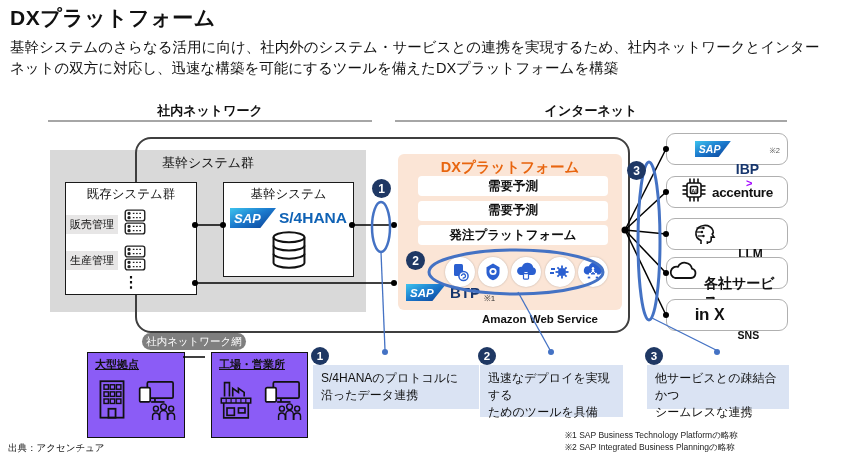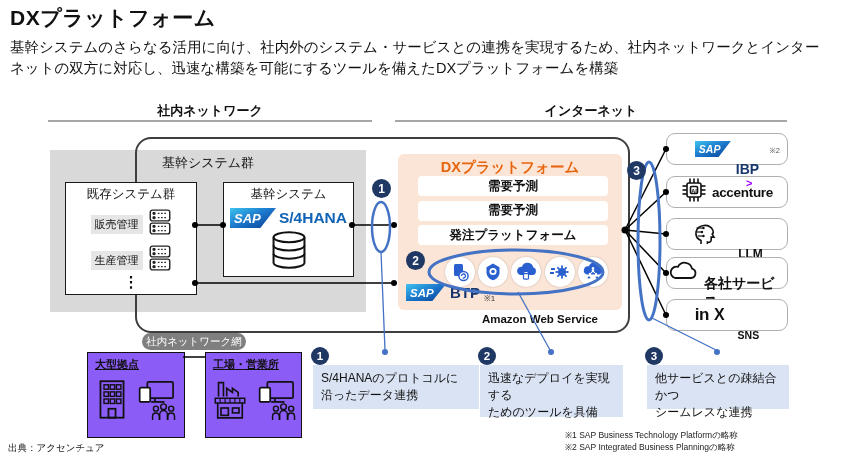--- a/index.html
+++ b/index.html
@@ -12,21 +12,21 @@
   .zone-rule{height:2px;background:#a6a6a6;top:120px;}
   .zone-label{top:102px;font-size:13px;font-weight:bold;text-align:center;}
   
   #gray-box{left:50px;top:150px;width:316px;height:162px;background:#d9d9d9;z-index:1;}
   #gray-box-label{left:50px;top:154px;width:316px;text-align:center;font-size:13px;z-index:1;}
   #outer-rect{left:135px;top:137px;width:491px;height:192px;border:2.4px solid #3f3f3f;border-radius:16px;z-index:2;}
   .white-box{background:#fff;border:1.6px solid #1a1a1a;z-index:3;}
   #legacy-box{left:65px;top:182px;width:130px;height:111px;}
   #core-box{left:223px;top:182px;width:129px;height:93px;}
   .box-title{width:100%;text-align:center;font-size:12.5px;margin-top:3px;}
-  .sys-row{display:flex;align-items:center;justify-content:center;gap:5px;margin-top:6px;}
+  .sys-row{display:flex;align-items:center;justify-content:flex-start;gap:5px;margin-top:6px;}
   .chip{background:#e7e6e6;font-size:11px;padding:2px 4px;}
   .vdots{text-align:center;font-size:15px;font-weight:bold;line-height:10px;margin-top:2px;}
   .saplogo{background:linear-gradient(155deg,#3cc3ee 0%,#1b78cc 48%,#0b3d91 100%);
            clip-path:polygon(0 0,100% 0,66% 100%,0 100%);color:#fff;font-style:italic;font-weight:bold;
            display:flex;align-items:center;padding-left:4px;box-sizing:border-box;}
   .sap-row{display:flex;align-items:center;justify-content:center;gap:3px;margin-top:5px;}
   #s4hana-text{font-size:15.5px;font-weight:bold;color:#0f62b5;}
   
   #peach{left:398px;top:154px;width:224px;height:156px;background:#fbe5d6;border-radius:6px;z-index:3;}
   #dx-title{left:398px;top:158px;width:224px;text-align:center;font-size:14.5px;font-weight:bold;color:#e8650f;z-index:3;}
@@ -48,21 +48,21 @@
   .svc-name{font-weight:bold;color:#111;margin-top:39px;}
   #svc-ibp-note{position:absolute;right:7px;top:11px;font-size:7.5px;color:#555;}
   #acc-wrap{position:relative;font-size:13.5px;font-weight:bold;letter-spacing:-0.3px;}
   #acc-accent{position:absolute;right:21px;top:-8px;color:#a100ff;font-size:11px;font-weight:bold;}
   .inx{font-weight:800;color:#111;}
   
   #pill{left:142px;top:333px;width:104px;height:17px;background:#7f7f7f;border-radius:9px;color:#fff;
         font-size:10.5px;display:flex;align-items:center;justify-content:center;z-index:4;}
   .site-box{background:#8b5cf6;border:1.6px solid #111;z-index:3;}
   #site1{left:87px;top:352px;width:96px;height:84px;}
-  #site2{left:205px;top:352px;width:95px;height:84px;}
+  #site2{left:211px;top:352px;width:95px;height:84px;}
   .site-title{font-size:11px;text-decoration:underline;margin:4px 0 0 7px;font-weight:bold;}
   .site-icons{display:flex;align-items:flex-end;justify-content:center;gap:4px;margin-top:4px;}
   
   .callout{background:#dae3f3;z-index:3;padding:5px 8px;box-sizing:border-box;font-size:12px;line-height:17px;}
   #callout1{left:313px;top:365px;width:166px;height:44px;}
   #callout2{left:480px;top:365px;width:143px;height:52px;}
   #callout3{left:647px;top:365px;width:142px;height:44px;}
   
   #footnotes{left:565px;top:429px;font-size:8.5px;line-height:12px;color:#222;}
   #source{left:8px;top:442px;font-size:9.5px;}

